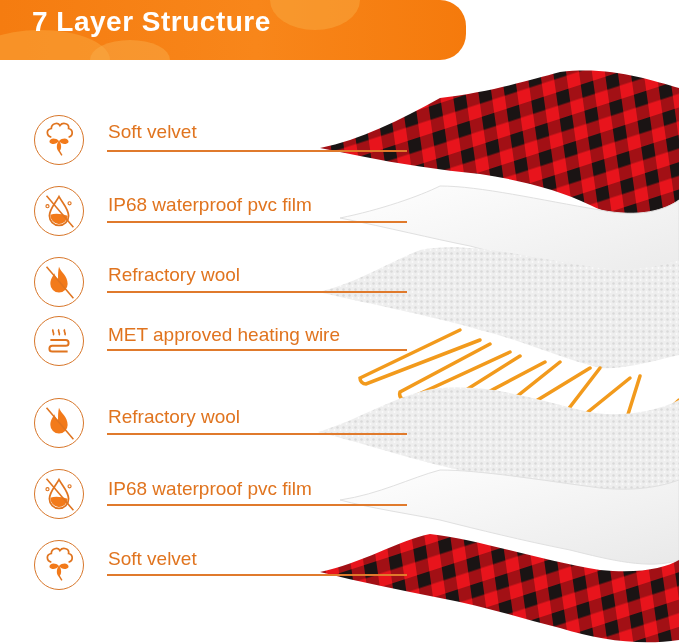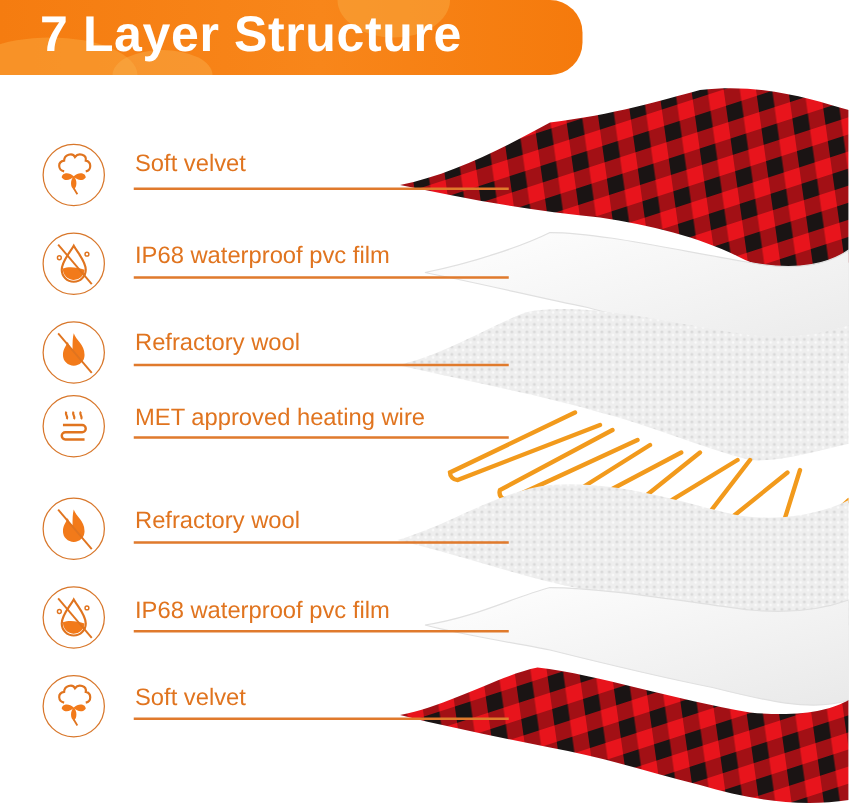--- a/index.html
+++ b/index.html
@@ -10,21 +10,21 @@
     background: linear-gradient(90deg, #f57c10 0%, #f8861a 55%, #f57a0c 100%);
     border-radius: 0 26px 26px 0;
     overflow: hidden;
   }
   .banner .blob1 { position:absolute; left:-30px; top:30px; width:140px; height:60px; border-radius:50%; background:#f9a43a; opacity:.55; }
   .banner .blob2 { position:absolute; left:270px; top:-30px; width:90px; height:60px; border-radius:50%; background:#f9a43a; opacity:.6; }
   .banner .blob3 { position:absolute; left:90px; top:40px; width:80px; height:40px; border-radius:50%; background:#f9b04e; opacity:.45; }
   .banner-title {
     position: absolute; left: 32px; top: 6px;
     font-family: "Liberation Sans", sans-serif; font-weight: 700;
-    font-size: 40px; color: #ffffff; letter-spacing: 0.5px; white-space: nowrap;
+    font-size: 28px; color: #ffffff; letter-spacing: 0.5px; white-space: nowrap;
   }
 
   .row { position: absolute; left: 0; width: 601px; height: 70px; }
   .icon-circle {
     position: absolute; left: 34px; width: 50px; height: 50px; border-radius: 50%;
     border: 1.6px solid #d8772b; box-sizing: border-box; background: #fff;
   }
   .icon-circle svg { position:absolute; left:0; top:0; width:100%; height:100%; }
   .label {
     position: absolute; left: 108px; font-size: 19px; color: #e0741f; white-space: nowrap;

